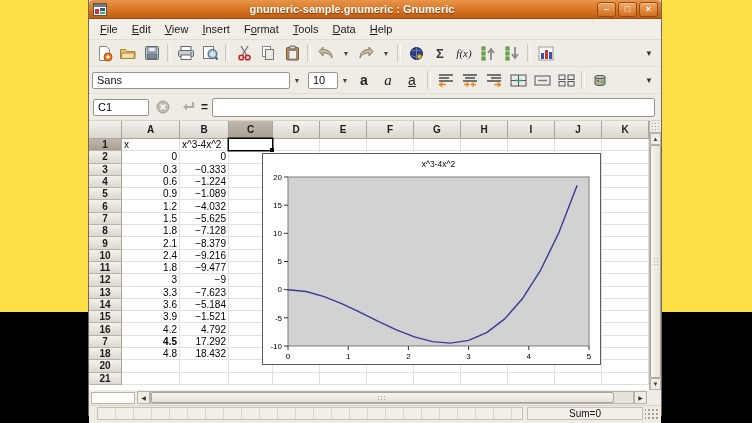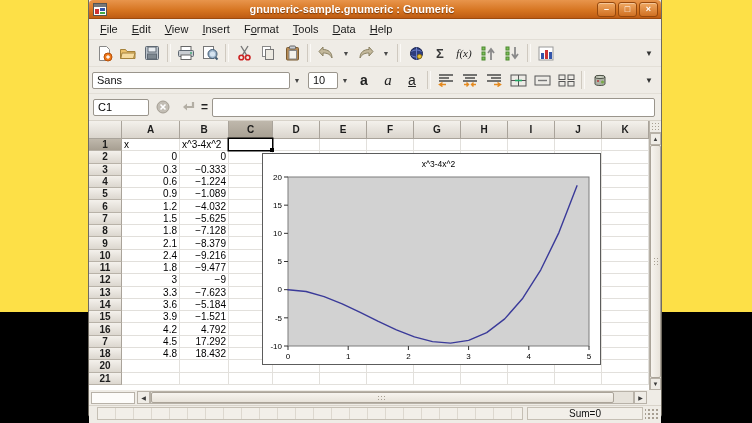--- a/index.html
+++ b/index.html
@@ -625,21 +625,21 @@
             <div class="cell" style="width: 47px;"></div>
             <div class="cell" style="width: 47px;"></div>
             <div class="cell" style="width: 47px;"></div>
             <div class="cell" style="width: 47px;"></div>
             <div class="cell" style="width: 47px;"></div>
             <div class="cell" style="width: 47px;"></div>
             <div class="cell" style="width: 47px;"></div>
           </div>
           <div class="grow">
             <div class="rnum">7</div>
-            <div class="cell num" style="width: 58px;">4.5</div>
+            <div class="cell num" style="width: 58px; font-weight: bold;">4.5</div>
             <div class="cell num" style="width: 49px;">17.292</div>
             <div class="cell" style="width: 44px;"></div>
             <div class="cell" style="width: 47px;"></div>
             <div class="cell" style="width: 47px;"></div>
             <div class="cell" style="width: 47px;"></div>
             <div class="cell" style="width: 47px;"></div>
             <div class="cell" style="width: 47px;"></div>
             <div class="cell" style="width: 47px;"></div>
             <div class="cell" style="width: 47px;"></div>
             <div class="cell" style="width: 47px;"></div>

